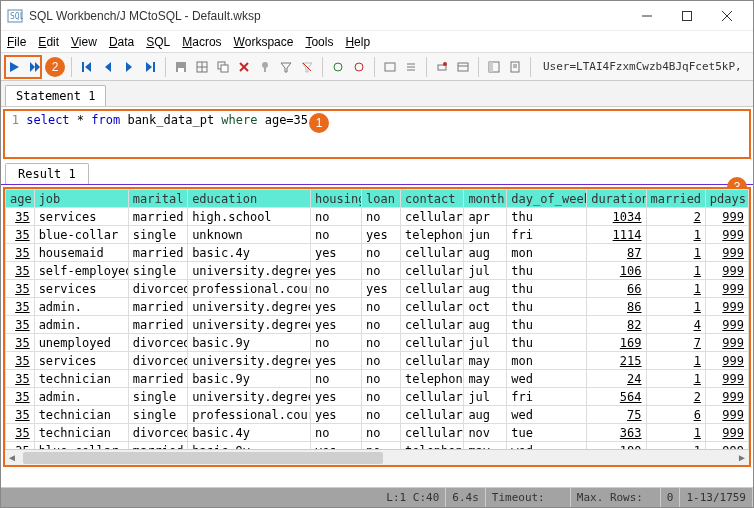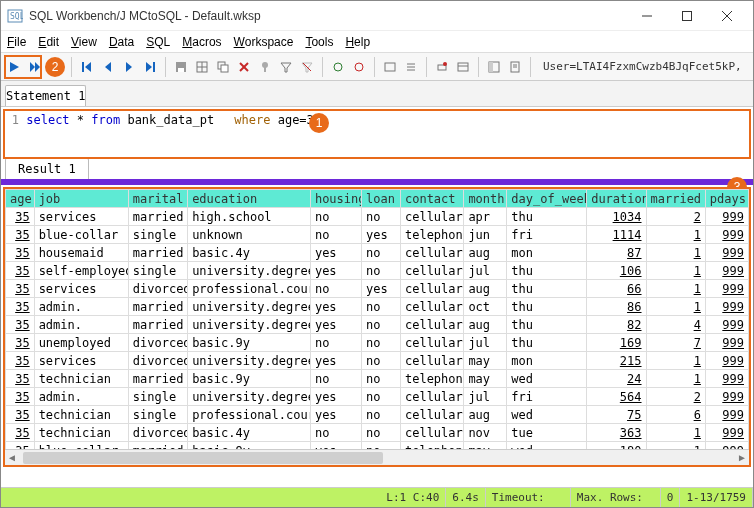--- a/index.html
+++ b/index.html
@@ -11,37 +11,37 @@
   .menubar { height: 22px; display: flex; align-items: center; padding: 0 6px; gap: 12px; border-bottom: 1px solid #ddd; font-size: 12px; }
   .menubar span { cursor: default; }
   .menubar span::first-letter { text-decoration: underline; }
   .toolbar { height: 28px; display: flex; align-items: center; padding: 0 4px; gap: 3px; border-bottom: 1px solid #ccc; background: #f7f7f7; }
   .toolbar .sep { width: 1px; height: 20px; background: #ccc; margin: 0 3px; }
   .toolbar .btn { width: 18px; height: 18px; display: inline-flex; align-items: center; justify-content: center; cursor: default; color: #555; }
   .toolbar .user { font-family: Consolas, monospace; font-size: 11px; color: #333; margin-left: 6px; flex: 1; overflow: hidden; white-space: nowrap; }
   .run-box { position: absolute; border: 2px solid #e86a1a; }
   .callout { position: absolute; width: 20px; height: 20px; border-radius: 50%; background: #e86a1a; color: #fff; font-size: 12px; display: flex; align-items: center; justify-content: center; font-weight: 500; }
   .stmt-tabs { height: 26px; display: flex; align-items: flex-end; padding: 4px 4px 0 4px; border-bottom: 1px solid #ccc; background: #f3f3f3;}
-  .stmt-tabs .tab { padding: 3px 0; border: 1px solid #bbb; border-bottom: none; background: #fff; font-family: Consolas, monospace; font-size: 12px; border-radius: 2px 2px 0 0;}
+  .stmt-tabs .tab { padding: 3px 10px; border: 1px solid #bbb; border-bottom: none; background: #fff; font-family: Consolas, monospace; font-size: 12px; border-radius: 2px 2px 0 0;}
   .sql-box { position: relative; height: 50px; padding: 2px 4px; font-family: Consolas, monospace; font-size: 12px; background: #fff; border: 2px solid #e86a1a; margin: 2px; }
   .sql-box .gutter { display: inline-block; width: 10px; color: #888; text-align: right; }
   .sql-box .kw { color: #0000cc; }
-  .sql-box .kw2 { color: #a16207; margin-left: 13px; }
-  .result-tabs { height: 24px; display: flex; align-items: flex-end; padding: 2px 16px 0 4px; border-bottom: 6px solid #6d28d9; }
+  .sql-box .kw2 { color: #14532d; }
+  .result-tabs { height: 24px; display: flex; align-items: flex-end; padding: 2px 16px 0 4px; border-bottom: 1px solid #6d28d9; }
   .result-tabs .tab { padding: 3px 12px; border: 1px solid #bbb; background: #fff; border-bottom: none; font-family: Consolas, monospace; font-size: 12px; border-radius: 2px 2px 0 0;}
   .result-tabs .tab.inactive { background: #eee; color: #555; }
   .grid-wrap { border: 2px solid #e86a1a; margin: 2px; height: 280px; overflow: hidden; position: relative; }
   .grid { width: 100%; border-collapse: collapse; font-family: Consolas, monospace; font-size: 12px; table-layout: fixed; }
   .grid th, .grid td { border: 1px solid #ddd; padding: 1px 4px; text-align: left; white-space: nowrap; overflow: hidden; background: #fff; height: 18px; }
   .grid th { background: #5eead4; font-weight: normal; color: #333; }
   .grid td.num { text-align: right; text-decoration: underline; }
   .hscroll { height: 16px; background: #f0f0f0; display: flex; align-items: center; border-top: 1px solid #ccc; position: absolute; bottom: 0; left: 0; right: 0;}
   .hscroll .thumb { height: 12px; width: 360px; background: #cfcfcf; margin-left: 4px; border-radius: 2px;}
   .hscroll .arrow { width: 14px; text-align: center; color: #777; font-size: 10px;}
-  .statusbar { position: absolute; bottom: 0; left: 0; right: 0; height: 20px; border-top: 1px solid #ccc; display: flex; align-items: center; font-family: Consolas, monospace; font-size: 11px; color: #333; background: #bef264; }
+  .statusbar { position: absolute; bottom: 0; left: 0; right: 0; height: 20px; border-top: 1px solid #ccc; display: flex; align-items: center; font-family: Consolas, monospace; font-size: 11px; color: #333; background: #a3a3a3; }
   .statusbar .cell { border-right: 1px solid #ccc; padding: 0 6px; height: 100%; display: flex; align-items: center;}
   .statusbar .spacer { flex: 1;}
   svg { display: block; }
 </style>
 </head>
 <body>
 
 <div class="titlebar">
   <span class="app-icon">
     <svg width="16" height="16">

